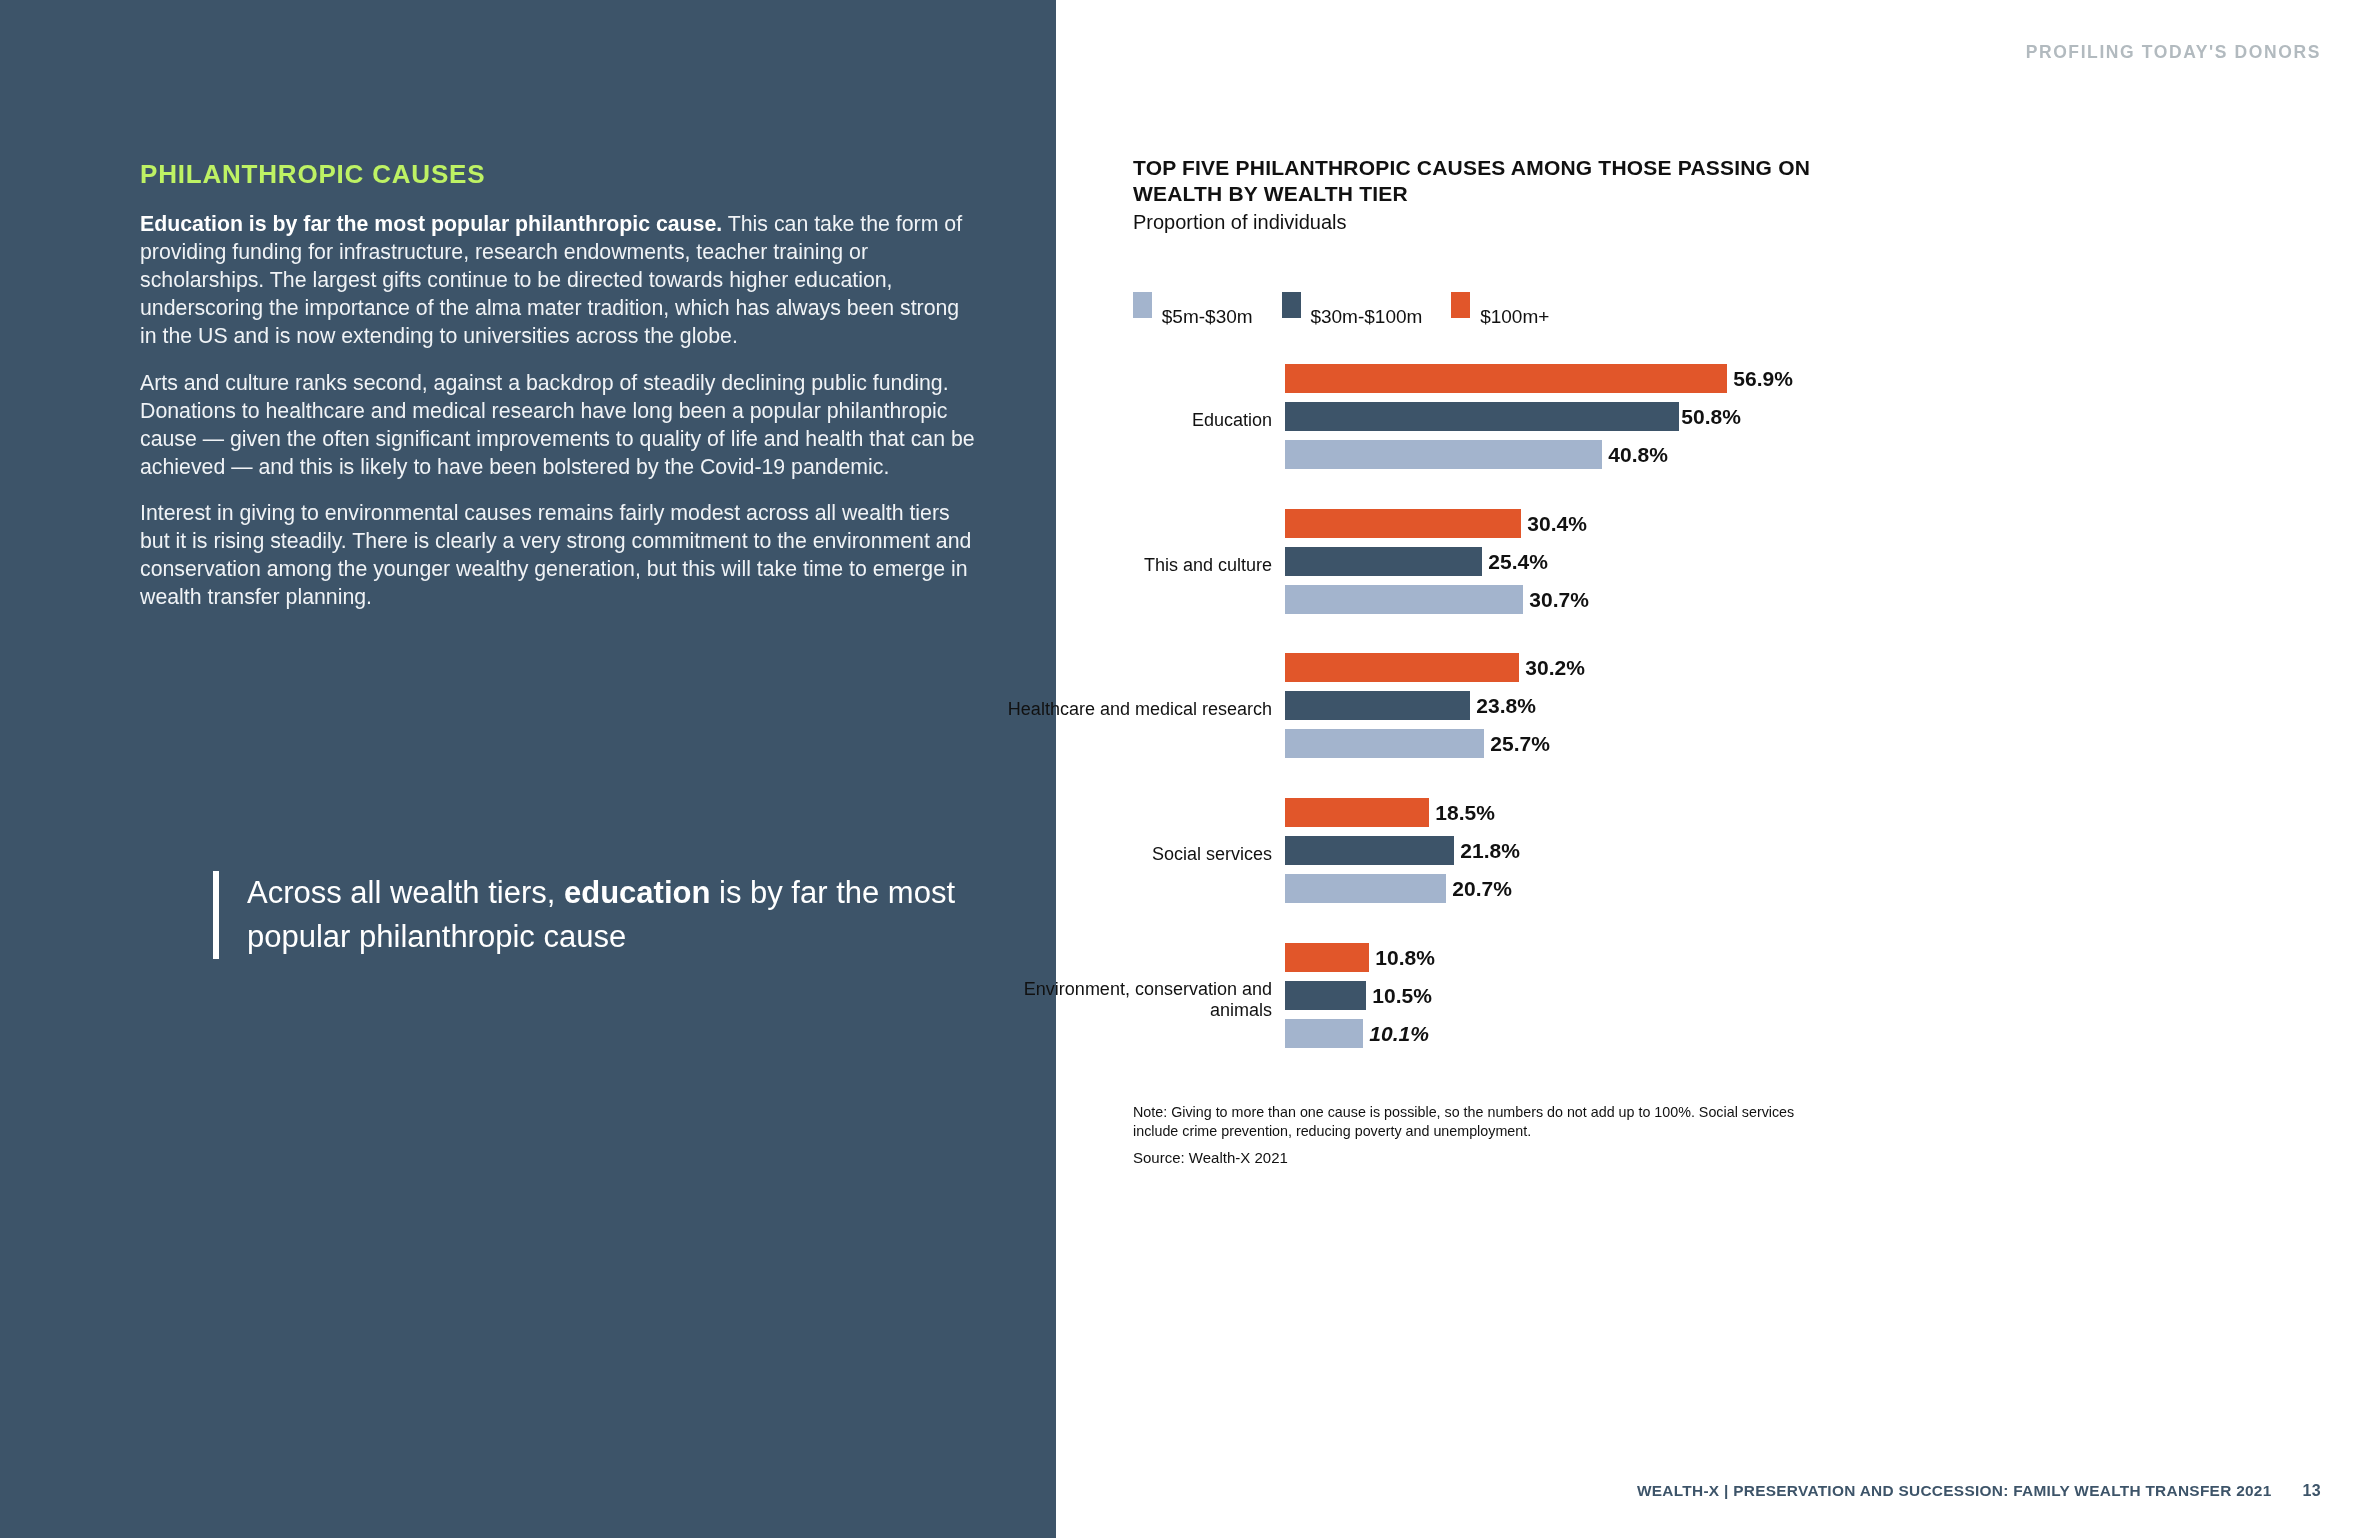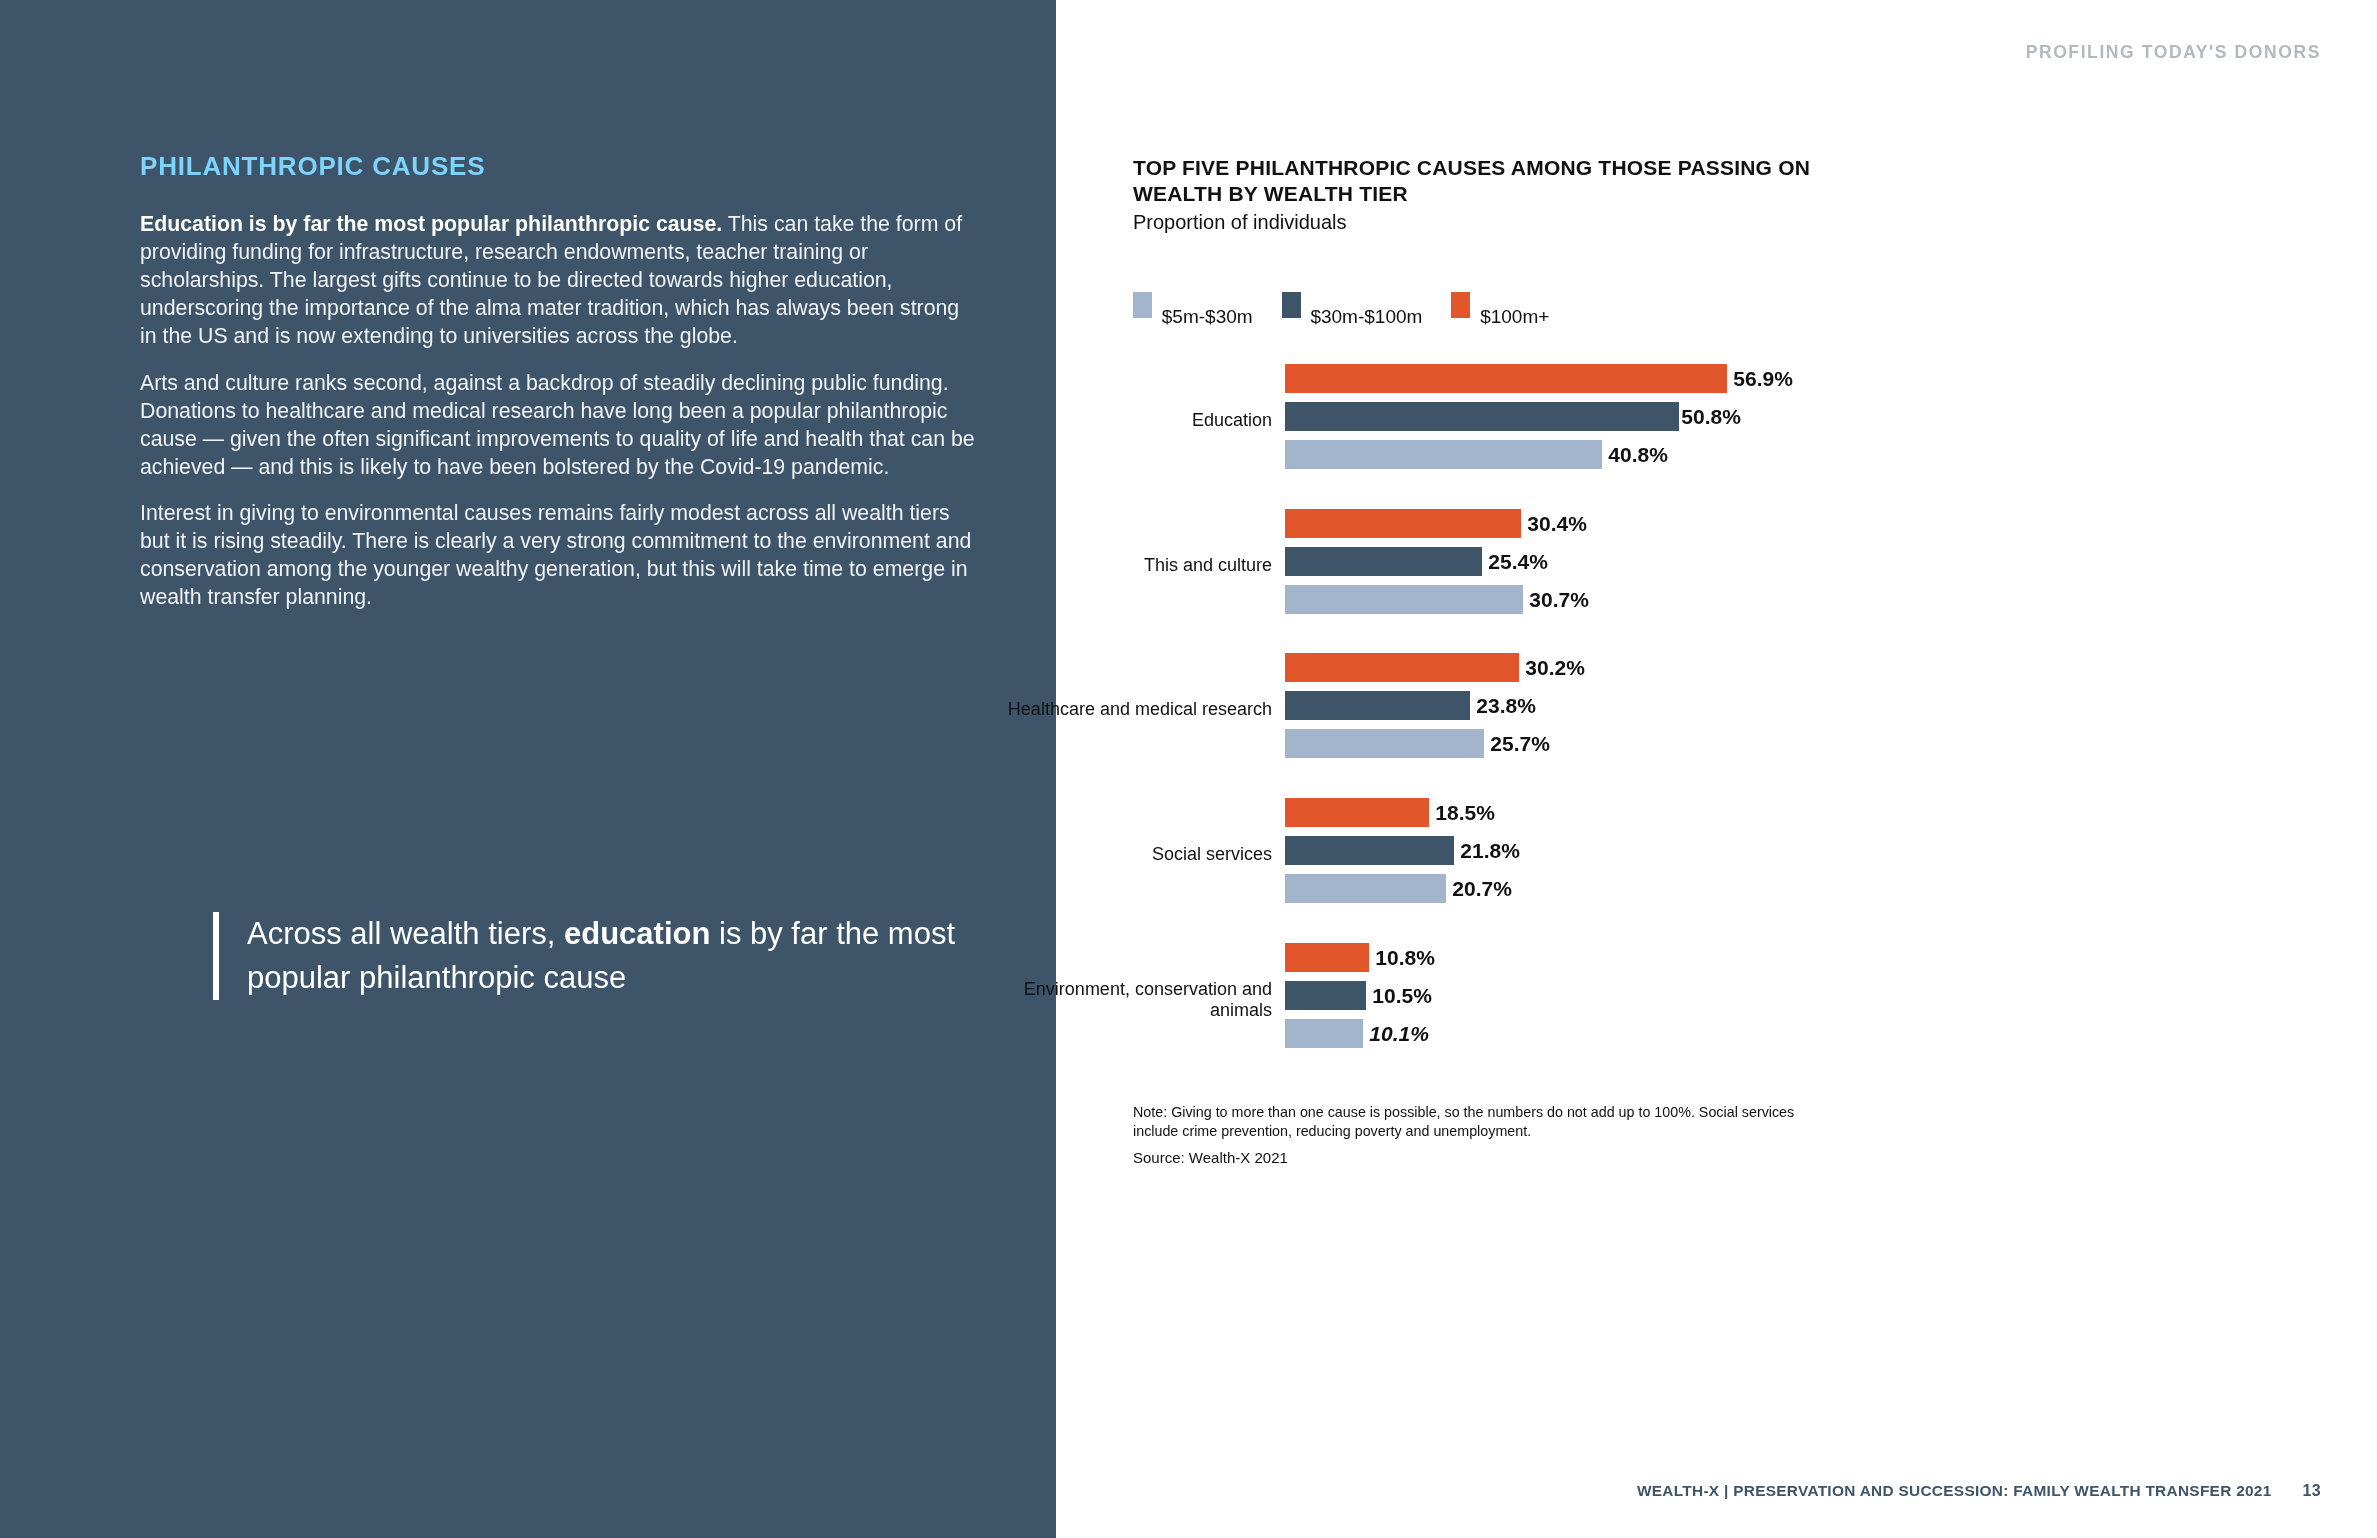--- a/index.html
+++ b/index.html
@@ -14,23 +14,23 @@
 
   
   #left-panel {
     position: absolute;
     left: 0; top: 0;
     width: 1056px; height: 1538px;
     background: #3d5469;
   }
   #section-heading {
     position: absolute;
-    left: 140px; top: 152px;
+    left: 140px; top: 160px;
     width: 839px;
-    color: #7dd3fc;
+    color: #bef264;
     font-size: 26px;
     font-weight: 700;
     letter-spacing: 0.8px;
     line-height: 1.1;
   }
   #body-copy {
     position: absolute;
     left: 140px; top: 210px;
     width: 839px;
     color: #f0f3f6;
@@ -44,21 +44,20 @@
   #pull-quote {
     position: absolute;
     left: 213px; top: 871px;
     width: 762px;
     padding-left: 28px;
     border-left: 6.3px solid #ffffff;
     color: #ffffff;
     font-size: 31px;
     line-height: 1.42;
     font-weight: 300;
-    margin-top: 41px;
   }
   #pull-quote .emph { font-weight: 700; }
 
   
   #right-area {
     position: absolute;
     left: 1056px; top: 0;
     width: 1322px; height: 1538px;
     background: #ffffff;
   }

